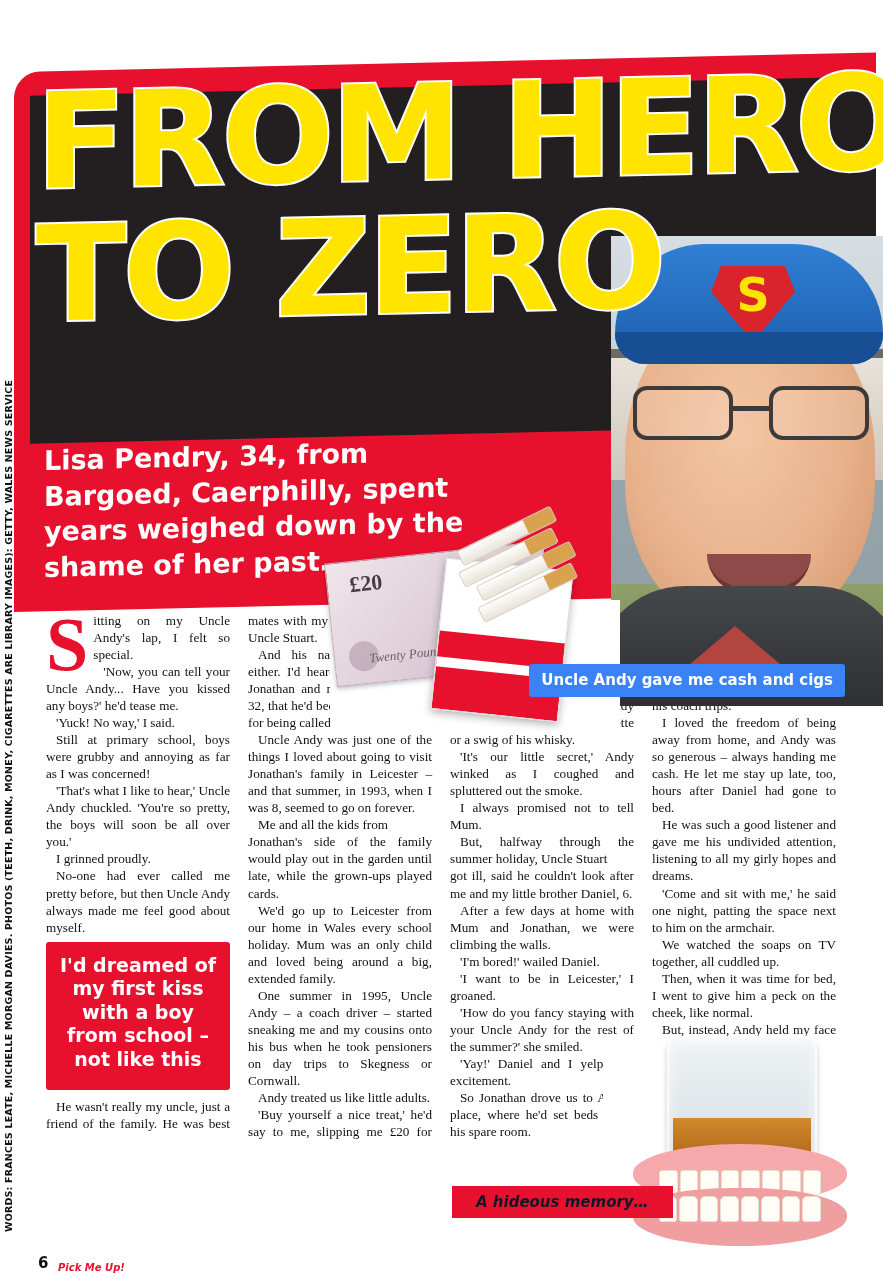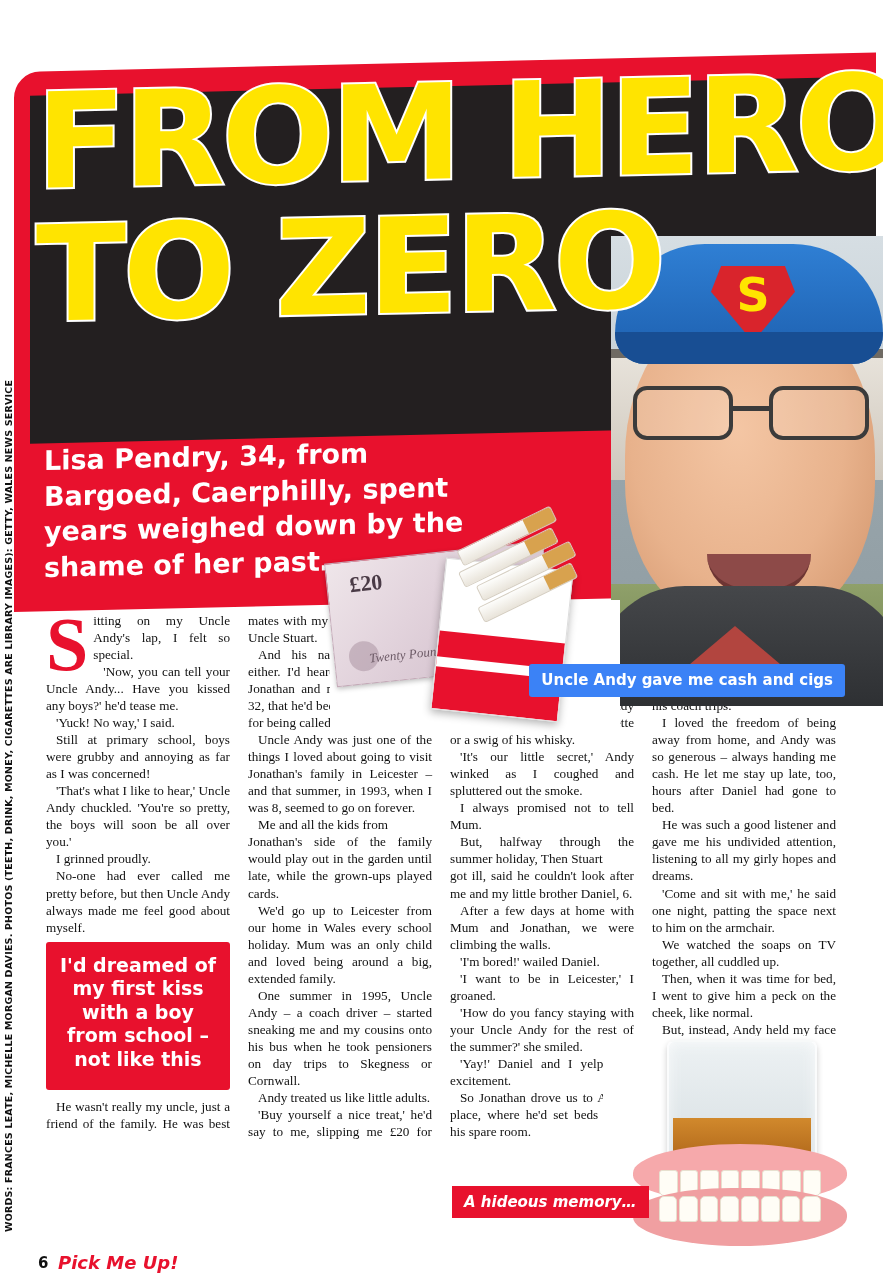--- a/index.html
+++ b/index.html
@@ -265,25 +265,25 @@
   .teeth .row span {
     flex:1; background:#fffdf6; border-radius:3px 3px 5px 5px;
     border:1px solid #e7e0cf;
   }
   .teeth .lower .row { top:24px; }
 
   
   .hideous-flag {
     position:absolute;
     left:452px; bottom:62px;
-    background:#e8112d; color:#ffffff;
+    background:#e8112d; color:#0f172a;
     font-family:"DejaVu Sans", sans-serif;
     font-weight:700; font-style:italic;
     font-size:15px; line-height:1.2;
-    padding:7px 12px;
+    padding:7px 24px;
     z-index:9;
   }
 
   
   .columns {
     position:absolute;
     left:46px; top:612px;
     width: 790px; height: 620px;
     column-count: 4;
     column-gap: 18px;
@@ -352,21 +352,21 @@
     z-index:11;
   }
   .folio {
     position:absolute; left:38px; bottom:8px;
     font-family:"DejaVu Sans", sans-serif;
     font-weight:700; font-size:15px; color:#111;
   }
   .logo {
     position:absolute; left:58px; bottom:7px;
     font-family:"DejaVu Sans", sans-serif;
-    font-weight:700; font-size:18px; color:#e8112d;
+    font-weight:700; font-size:10px; color:#e8112d;
     font-style:italic;
   }
 </style>
 </head>
 <body>
 
 <div id="page">
 
   <div class="red-header">
     <div class="red-header-inner">
@@ -481,21 +481,21 @@
 
     <p class="first">Jonathan's side of the family would play out in the garden until late, while the grown-ups played cards.</p>
     <p>We'd go up to Leicester from our home in Wales every school holiday. Mum was an only child and loved being around a big, extended family.</p>
     <p>One summer in 1995, Uncle Andy – a coach driver – started sneaking me and my cousins onto his bus when he took pensioners on day trips to Skegness or Cornwall.</p>
     <p>Andy treated us like little adults.</p>
     <p>'Buy yourself a nice treat,' he'd say to me, slipping me £20 for sweets and ice cream.</p>
     <p>We had so much freedom – as long as we were back in time to get the coach home.</p>
     <p>Although I was only 10, I felt so grown up, especially when Andy let me have a puff of his cigarette or a swig of his whisky.</p>
     <p>'It's our little secret,' Andy winked as I coughed and spluttered out the smoke.</p>
     <p>I always promised not to tell Mum.</p>
-    <p>But, halfway through the summer holiday, Then Stuart</p>
+    <p>But, halfway through the summer holiday, Uncle Stuart</p>
 
     <p class="first">got ill, said he couldn't look after me and my little brother Daniel, 6.</p>
     <p>After a few days at home with Mum and Jonathan, we were climbing the walls.</p>
     <p>'I'm bored!' wailed Daniel.</p>
     <p>'I want to be in Leicester,' I groaned.</p>
     <p>'How do you fancy staying with your Uncle Andy for the rest of the summer?' she smiled.</p>
     <p>'Yay!' Daniel and I yelped in excitement.</p>
     <p>So Jonathan drove us to Andy's place, where he'd set beds up in his spare room.</p>
     <p>'It's no trouble,' Andy smiled to Jonathan.</p>
     <p>We had the time of our lives, playing in the</p>

